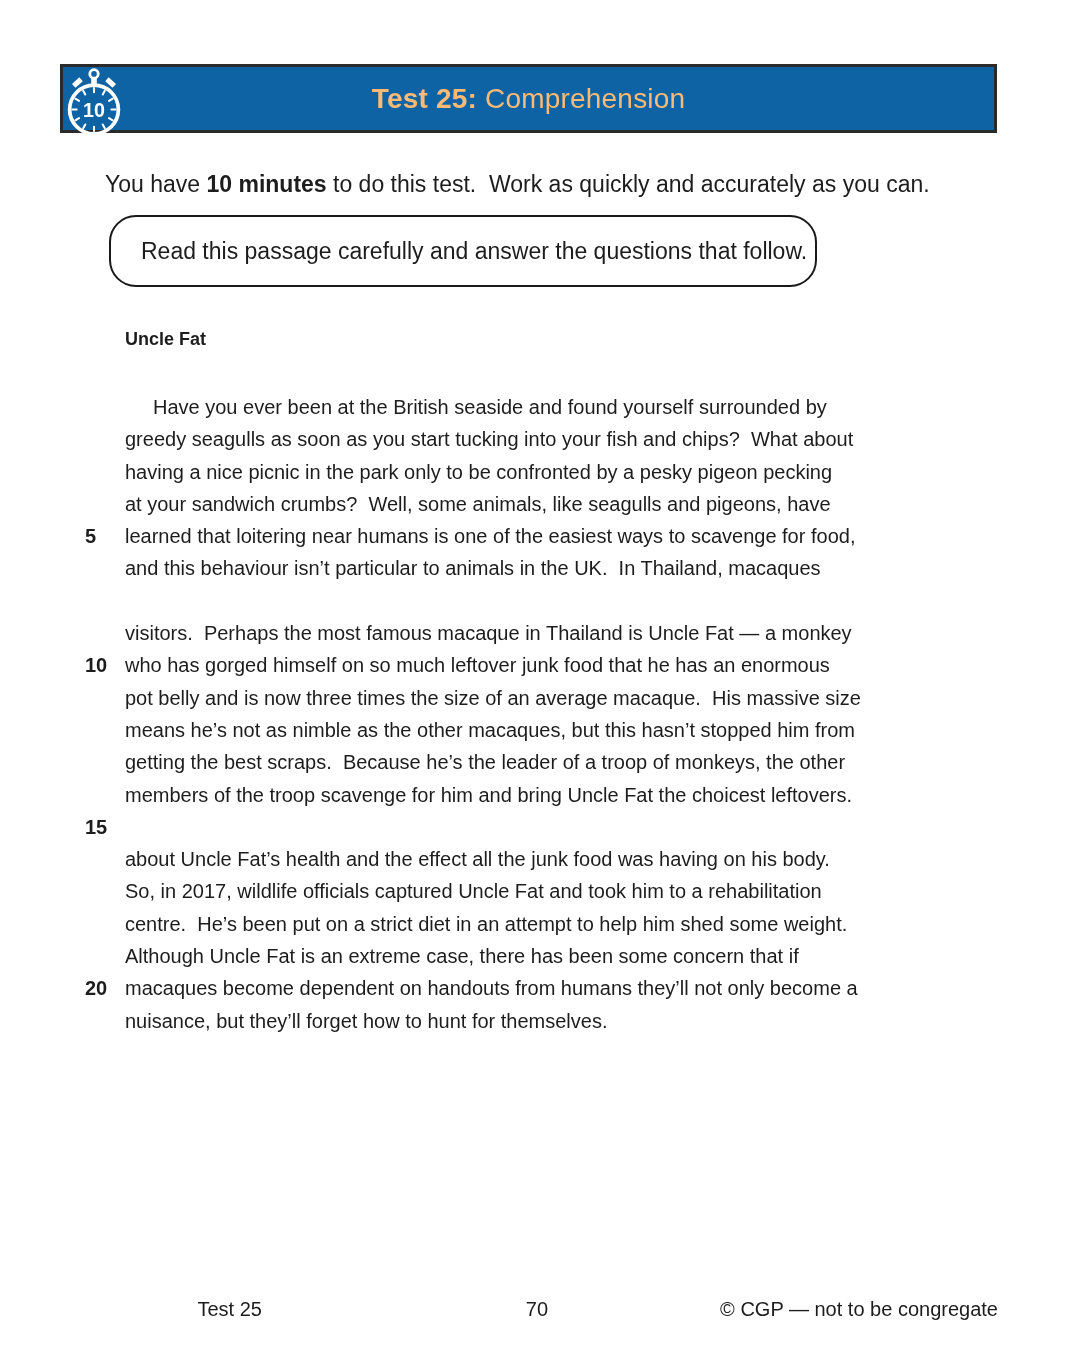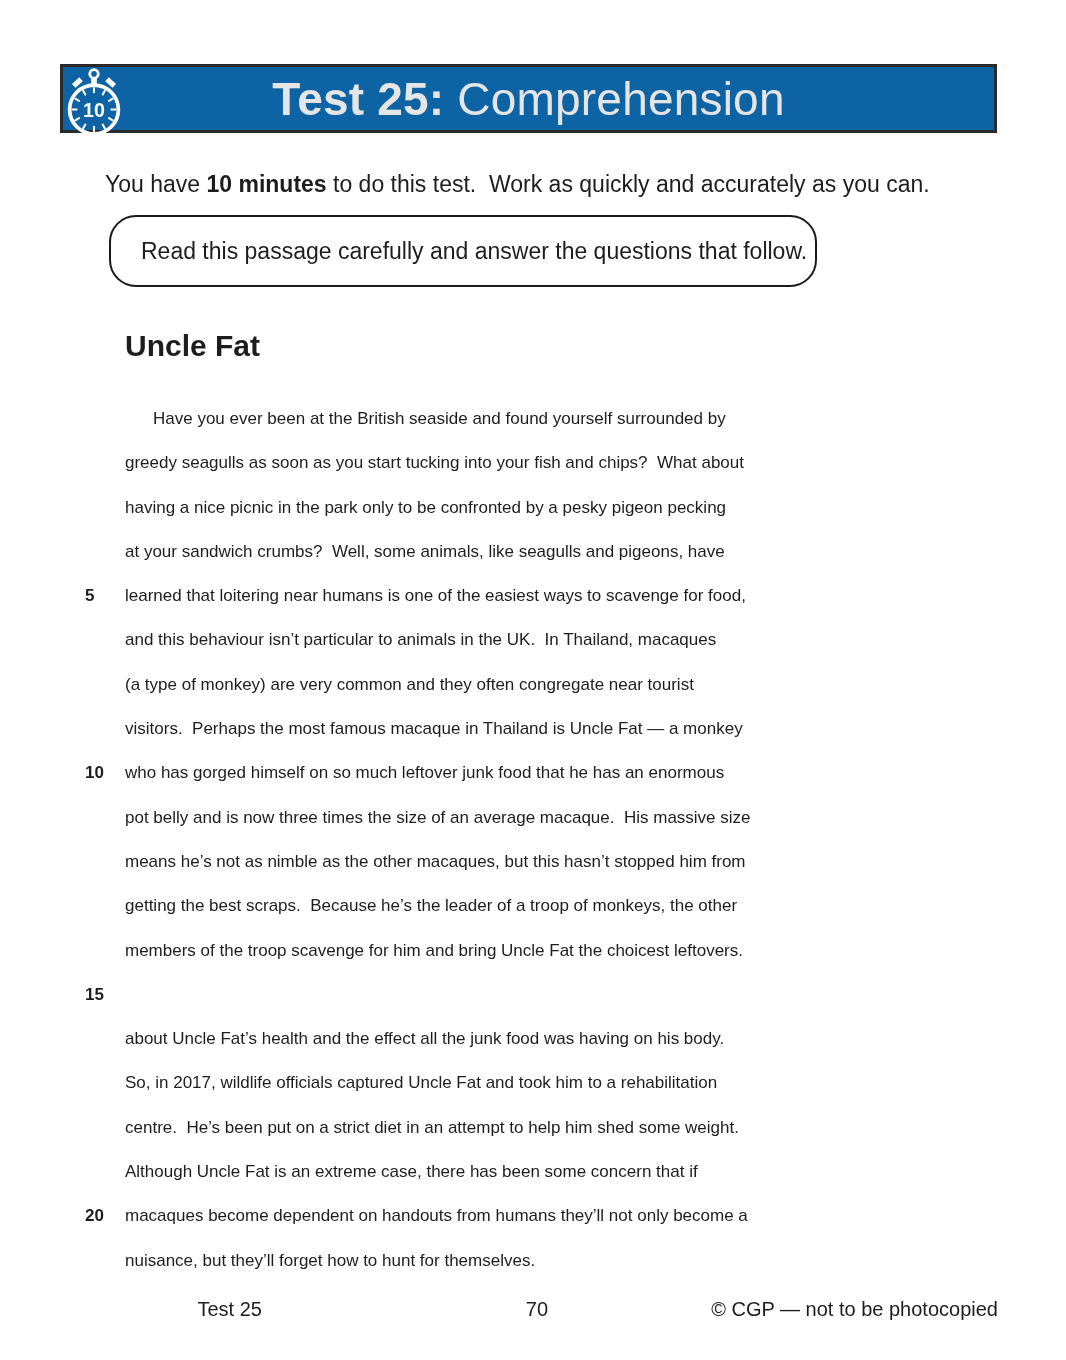--- a/index.html
+++ b/index.html
@@ -25,22 +25,22 @@
     top: 64px;
     width: 937px;
     height: 69px;
     background: #0d63a3;
     border: 3px solid #2a2a2a;
     display: flex;
     align-items: center;
     justify-content: center;
   }
   .banner-title {
-    color: #e5e5e5;
-    font-size: 46px;
+    color: #fdba74;
+    font-size: 28px;
     letter-spacing: 0.2px;
     white-space: pre;
   }
   .banner-title .bold { font-weight: bold; }
   .stopwatch {
     position: absolute;
     left: 64px;
     top: 66px;
     width: 60px;
     height: 72px;
@@ -73,35 +73,34 @@
     white-space: nowrap;
     background: #ffffff;
     margin-left: 24px;
   }
 
   
   .passage-title {
     position: absolute;
     left: 125px;
     top: 329px;
-    font-size: 30px;
+    font-size: 18px;
     font-weight: bold;
   }
   .passage {
     position: absolute;
     left: 80px;
     top: 391px;
     width: 940px;
   }
   .pline {
     display: flex;
     height: 32.3px;
     line-height: 32.3px;
-    font-size: 17px;
-    margin-top: 12px;
+    font-size: 20px;
   }
   .pnum {
     width: 45px;
     flex: 0 0 45px;
     font-weight: bold;
     padding-left: 5px;
   }
   .ptext { white-space: pre; }
   .ptext.indent { padding-left: 28px; }
 
@@ -182,21 +181,20 @@
       <div class="pline">
         <span class="pnum">5</span>
         <span class="ptext">learned that loitering near humans is one of the easiest ways to scavenge for food,</span>
       </div>
       <div class="pline">
         <span class="pnum"></span>
         <span class="ptext">and this behaviour isn’t particular to animals in the UK.  In Thailand, macaques</span>
       </div>
       <div class="pline">
         <span class="pnum"></span>
-        <span class="ptext">(a type of monkey) are very common and they often congregate near tourist</span>
       </div>
       <div class="pline">
         <span class="pnum"></span>
         <span class="ptext">visitors.  Perhaps the most famous macaque in Thailand is Uncle Fat — a monkey</span>
       </div>
       <div class="pline">
         <span class="pnum">10</span>
         <span class="ptext">who has gorged himself on so much leftover junk food that he has an enormous</span>
       </div>
       <div class="pline">
@@ -240,16 +238,16 @@
       </div>
       <div class="pline">
         <span class="pnum"></span>
         <span class="ptext">nuisance, but they’ll forget how to hunt for themselves.</span>
       </div>
     </div>
 
   <footer class="footer">
     <span class="footer-left">Test 25</span>
     <span class="footer-center">70</span>
-    <span class="footer-right">© CGP — not to be photocopied</span>
+    <span class="footer-right">© CGP — not to be congregate</span>
   </footer>
 
 </div>
 
 </body></html>

